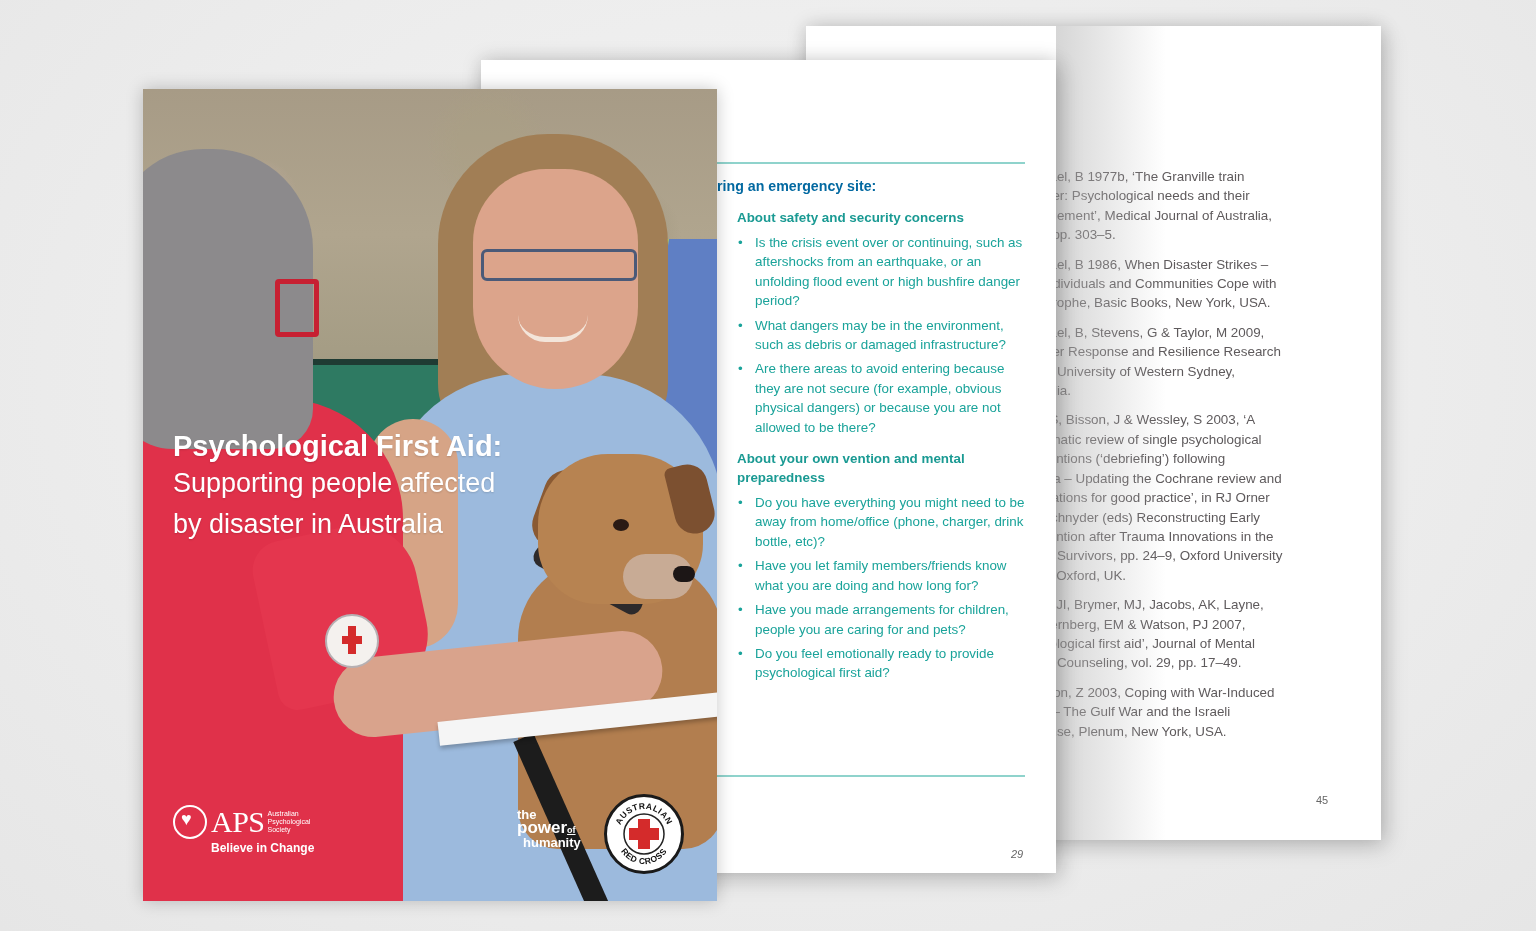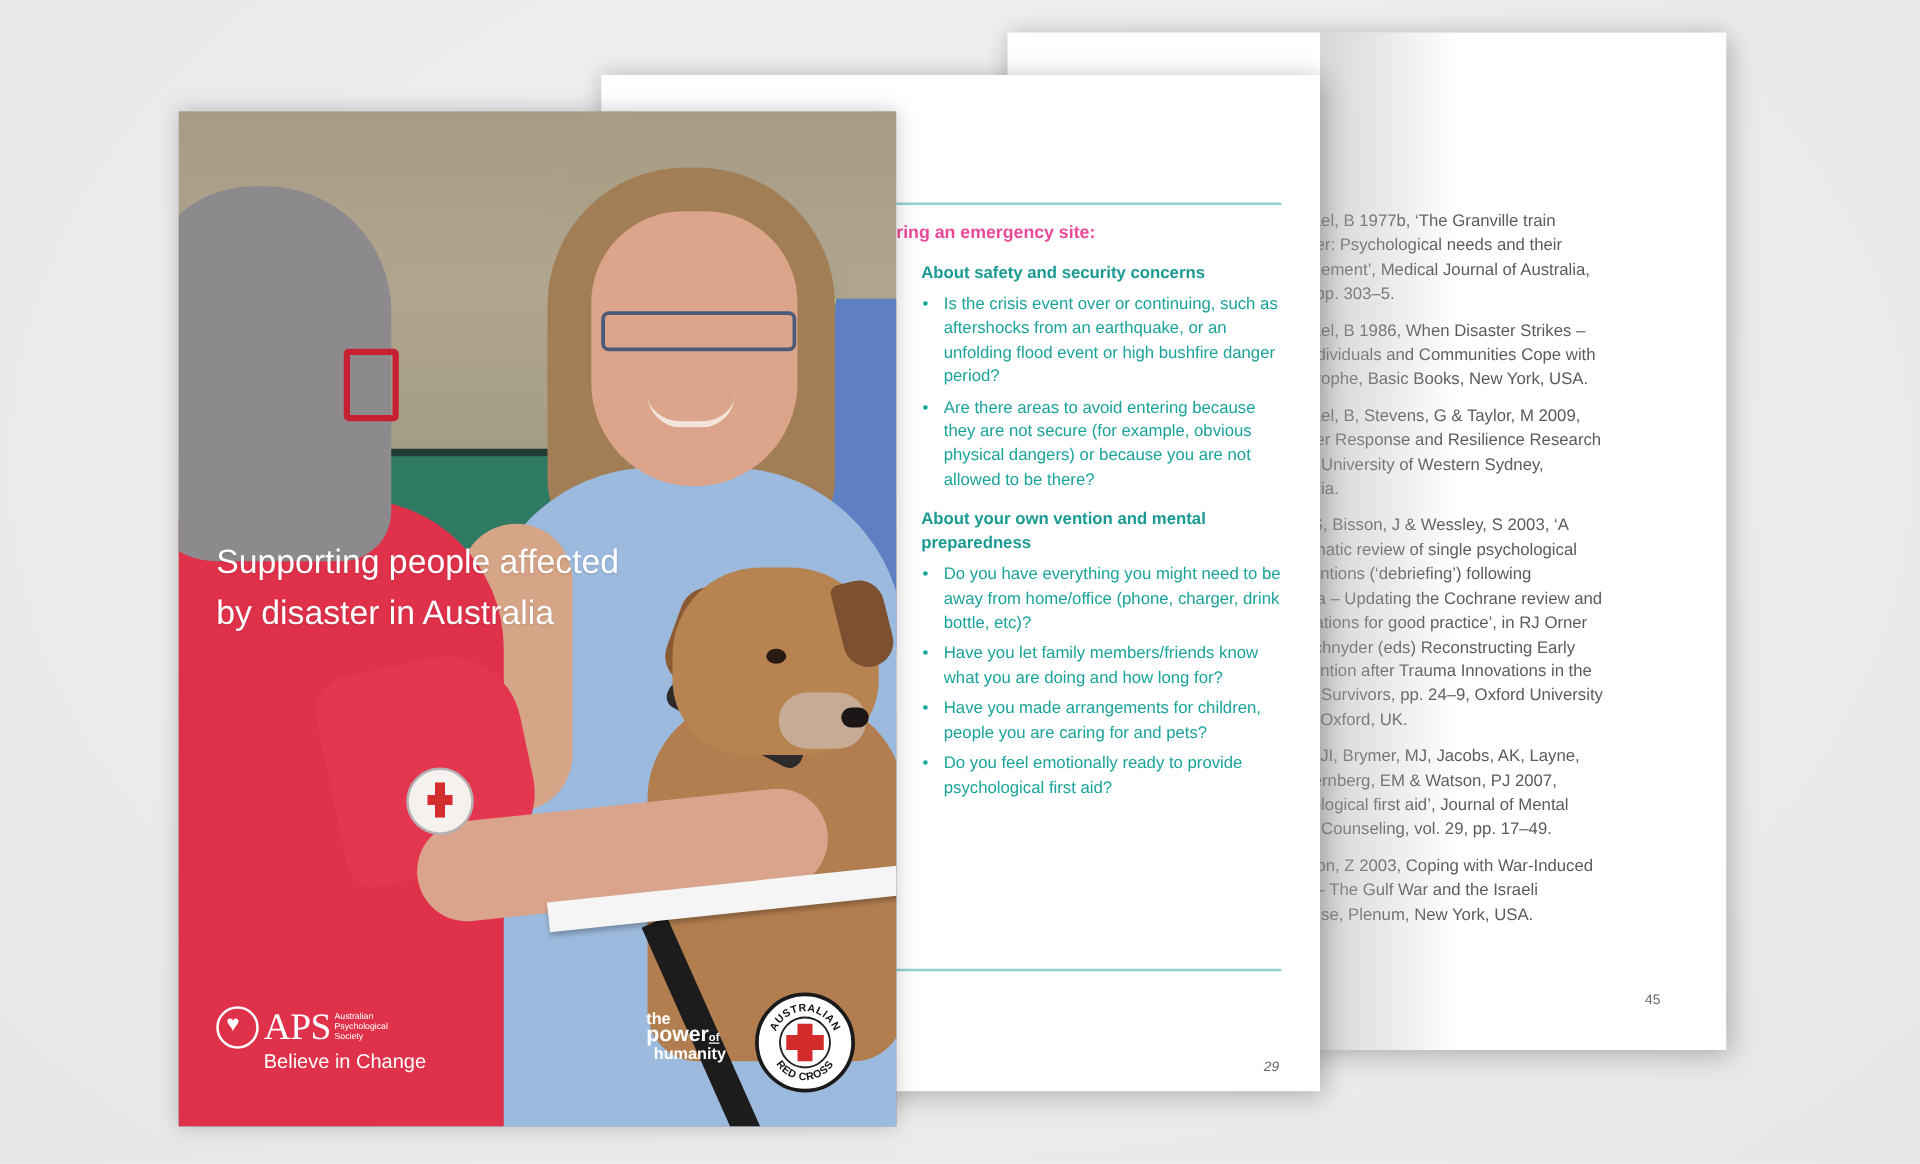--- a/index.html
+++ b/index.html
@@ -26,21 +26,21 @@
     position:absolute; left:250px; top:0; width:110px; height:100%;
     background:linear-gradient(to right, rgba(180,180,180,0.55), rgba(255,255,255,0));
   }
 
   
   #page-mid { left:481px; top:60px; width:575px; height:813px; z-index:2; }
   #page-mid .rule { position:absolute; height:2px; background:#8fd3cc; }
   #page-mid .rule.top { left:236px; top:102px; width:308px; }
   #page-mid .rule.bottom { left:236px; top:715px; width:308px; }
   #page-mid .content { position:absolute; left:236px; top:118px; width:310px; color:#1aa39a; }
-  #page-mid .heading { font-weight:bold; font-size:14.2px; margin:0 0 14px 0; color:#ec4899; }
+  #page-mid .heading { font-weight:bold; font-size:14.2px; margin:0 0 14px 0; color:#0369a1; }
   #page-mid .subhead { font-weight:bold; font-size:13.4px; margin:0 0 6px 20px; line-height:19px; color:#1a9a93; }
   #page-mid ul { margin:0 0 12px 0; padding:0 0 0 38px; list-style:none; }
   #page-mid li { position:relative; font-size:13.4px; line-height:19.4px; margin:0 0 5px 0; }
   #page-mid li::before { content:"•"; position:absolute; left:-17px; top:0; color:#1aa39a; }
   #page-mid .pnum { position:absolute; left:530px; top:788px; font-size:11px; color:#666;font-style:italic; }
 
   
   #cover {
     position:absolute; left:143px; top:89px; width:574px; height:812px; z-index:3;
     overflow:hidden;
@@ -91,21 +91,21 @@
     text-shadow:0 1px 2px rgba(0,0,0,0.15);
   }
   .cover-title .t1 { font-size:29px; font-weight:bold; line-height:34px; }
   .cover-title .t2 { font-size:27px; line-height:41px; font-weight:normal; }
 
   .aps { position:absolute; left:30px; top:716px; z-index:5; color:#fff; }
   .aps .logo-mark { display:inline-block; width:30px; height:30px; border-radius:50%; border:2px solid #fff; vertical-align:middle; position:relative; }
   .aps .logo-mark::after { content:"♥"; position:absolute; left:6px; top:2px; font-size:18px; color:#fff; }
   .aps .aps-text { display:inline-block; font-family:Liberation Serif, serif; font-size:30px; vertical-align:middle; margin-left:4px; letter-spacing:-0.5px; }
   .aps .aps-full { display:inline-block; font-size:7px; line-height:8px; vertical-align:middle; margin-left:3px; white-space:pre-line; }
-  .aps .tagline { font-size:16px; margin:2px 0 0 38px; font-weight:normal; }
+  .aps .tagline { font-size:12px; margin:2px 0 0 38px; font-weight:bold; }
 
   .poh { position:absolute; left:374px; top:720px; z-index:5; color:#fff; font-weight:bold; line-height:12px; }
   .poh .l1 { font-size:13px; }
   .poh .l2 { font-size:17px; line-height:14px; }
   .poh .l2 small { font-size:9px;text-decoration:underline; }
   .poh .l3 { font-size:13px; margin-left:6px; }
 
   .rc { position:absolute; left:461px; top:705px; width:80px; height:80px; z-index:5;
     background:#fff; border-radius:50%; border:3px solid #1a1a1a; box-sizing:border-box; }
   .rc svg { position:absolute; left:0; top:0; }
@@ -148,20 +148,21 @@
 </div>
 
 <div class="page" id="page-mid">
   <div class="rule top"></div>
   <div class="content">
     <div class="heading">ring an emergency site:</div>
 
     <div class="subhead">About safety and security concerns</div>
     <ul>
       <li>Is the crisis event over or continuing, such as aftershocks from an earthquake, or an unfolding flood event or high bushfire danger period?</li>
+      <li>What dangers may be in the environment, such as debris or damaged infrastructure?</li>
       <li>Are there areas to avoid entering because they are not secure (for example, obvious physical dangers) or because you are not allowed to be there?</li>
     </ul>
 
     <div class="subhead">About your own vention and mental preparedness</div>
     <ul>
       <li>Do you have everything you might need to be away from home/office (phone, charger, drink bottle, etc)?</li>
       <li>Have you let family members/friends know what you are doing and how long for?</li>
       <li>Have you made arrangements for children, people you are caring for and pets?</li>
       <li>Do you feel emotionally ready to provide psychological first aid?</li>
     </ul>
@@ -194,20 +195,21 @@
   <div class="shape strap"></div>
   <div class="shape left-body"></div>
   <div class="shape left-hair"></div>
   <div class="shape left-glasses"></div>
   <div class="shape left-sleeve"></div>
   <div class="shape left-arm"></div>
   <div class="shape badge"></div>
   <div class="shape booklet"></div>
 
   <div class="cover-title">
+    <div class="t1">Psychological First Aid:</div>
     <div class="t2">Supporting people affected</div>
     <div class="t2">by disaster in Australia</div>
   </div>
 
   <div class="aps">
     <span class="logo-mark"></span><span class="aps-text">APS</span><span class="aps-full">Australian
 Psychological
 Society</span>
     <div class="tagline">Believe in Change</div>
   </div>

